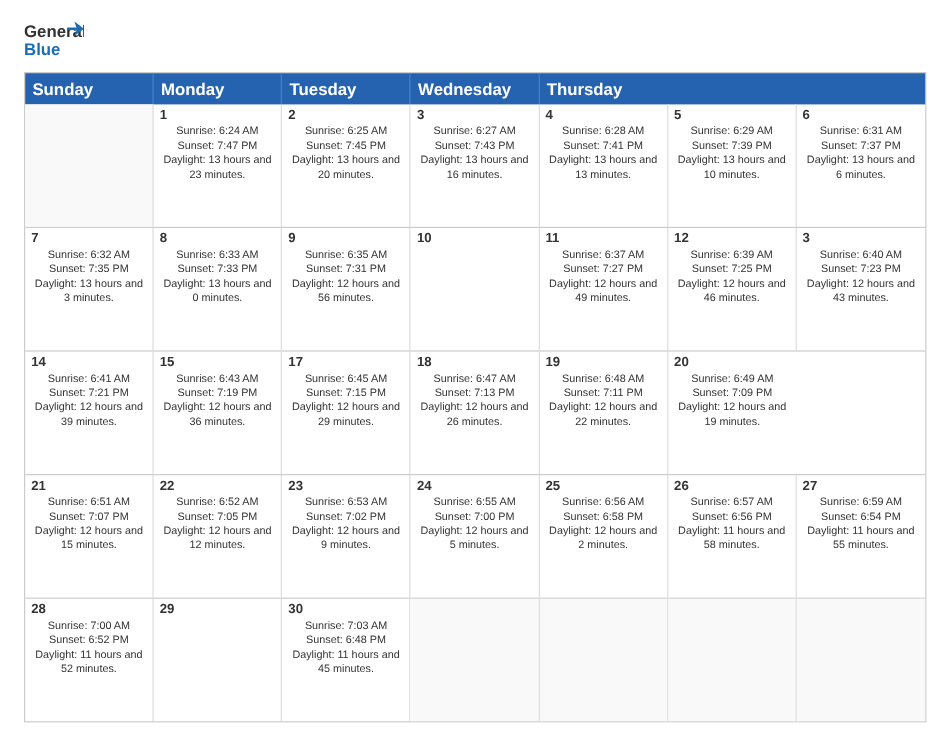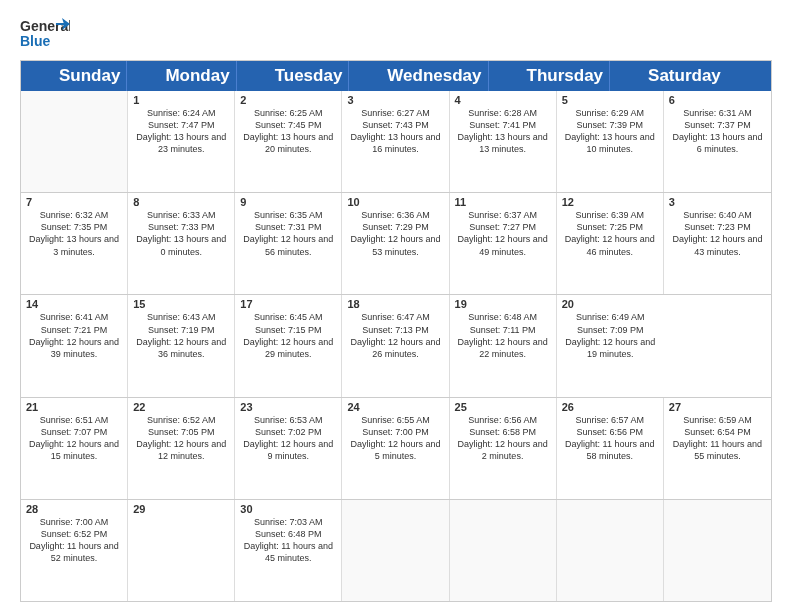--- a/index.html
+++ b/index.html
@@ -48,26 +48,25 @@
       flex-direction: column;
       border: 1px solid #ccc;
     }
     .cal-header {
       display: grid;
       grid-template-columns: repeat(7, 1fr);
       background: #2563b0;
     }
     .cal-header-cell {
       color: #fff;
-      font-size: 17px;
+      font-size: 14px;
       font-weight: bold;
       padding: 5px 6px;
       text-align: left;
       border-right: 1px solid #4a7fd0;
-      margin-left: 32px;
     }
     .cal-header-cell:last-child { border-right: none; }
     .cal-body {
       flex: 1;
       display: flex;
       flex-direction: column;
     }
     .cal-row {
       display: grid;
       grid-template-columns: repeat(7, 1fr);
@@ -118,21 +117,20 @@
     </div>
   </div>
 
   <div class="calendar">
     <div class="cal-header">
     <div class="cal-header-cell">Sunday</div>
         <div class="cal-header-cell">Monday</div>
         <div class="cal-header-cell">Tuesday</div>
         <div class="cal-header-cell">Wednesday</div>
         <div class="cal-header-cell">Thursday</div>
-        <div class="cal-header-cell">Saturday</div>
       </div>
     <div class="cal-body">
     <div class="cal-row">
           <div class="cal-cell empty"></div>
           <div class="cal-cell">
             <span class="day-number">1</span>
             <div class="day-info">Sunrise: 6:24 AM<br>Sunset: 7:47 PM<br>Daylight: 13 hours and 23 minutes.</div>
           </div>
           <div class="cal-cell">
             <span class="day-number">2</span>
@@ -163,21 +161,20 @@
           <div class="cal-cell">
             <span class="day-number">8</span>
             <div class="day-info">Sunrise: 6:33 AM<br>Sunset: 7:33 PM<br>Daylight: 13 hours and 0 minutes.</div>
           </div>
           <div class="cal-cell">
             <span class="day-number">9</span>
             <div class="day-info">Sunrise: 6:35 AM<br>Sunset: 7:31 PM<br>Daylight: 12 hours and 56 minutes.</div>
           </div>
           <div class="cal-cell">
             <span class="day-number">10</span>
-            <div class="day-info">Sunrise: 6:36 AM<br>Sunset: 7:29 PM<br>Daylight: 12 hours and 53 minutes.</div>
           </div>
           <div class="cal-cell">
             <span class="day-number">11</span>
             <div class="day-info">Sunrise: 6:37 AM<br>Sunset: 7:27 PM<br>Daylight: 12 hours and 49 minutes.</div>
           </div>
           <div class="cal-cell">
             <span class="day-number">12</span>
             <div class="day-info">Sunrise: 6:39 AM<br>Sunset: 7:25 PM<br>Daylight: 12 hours and 46 minutes.</div>
           </div>
           <div class="cal-cell">

